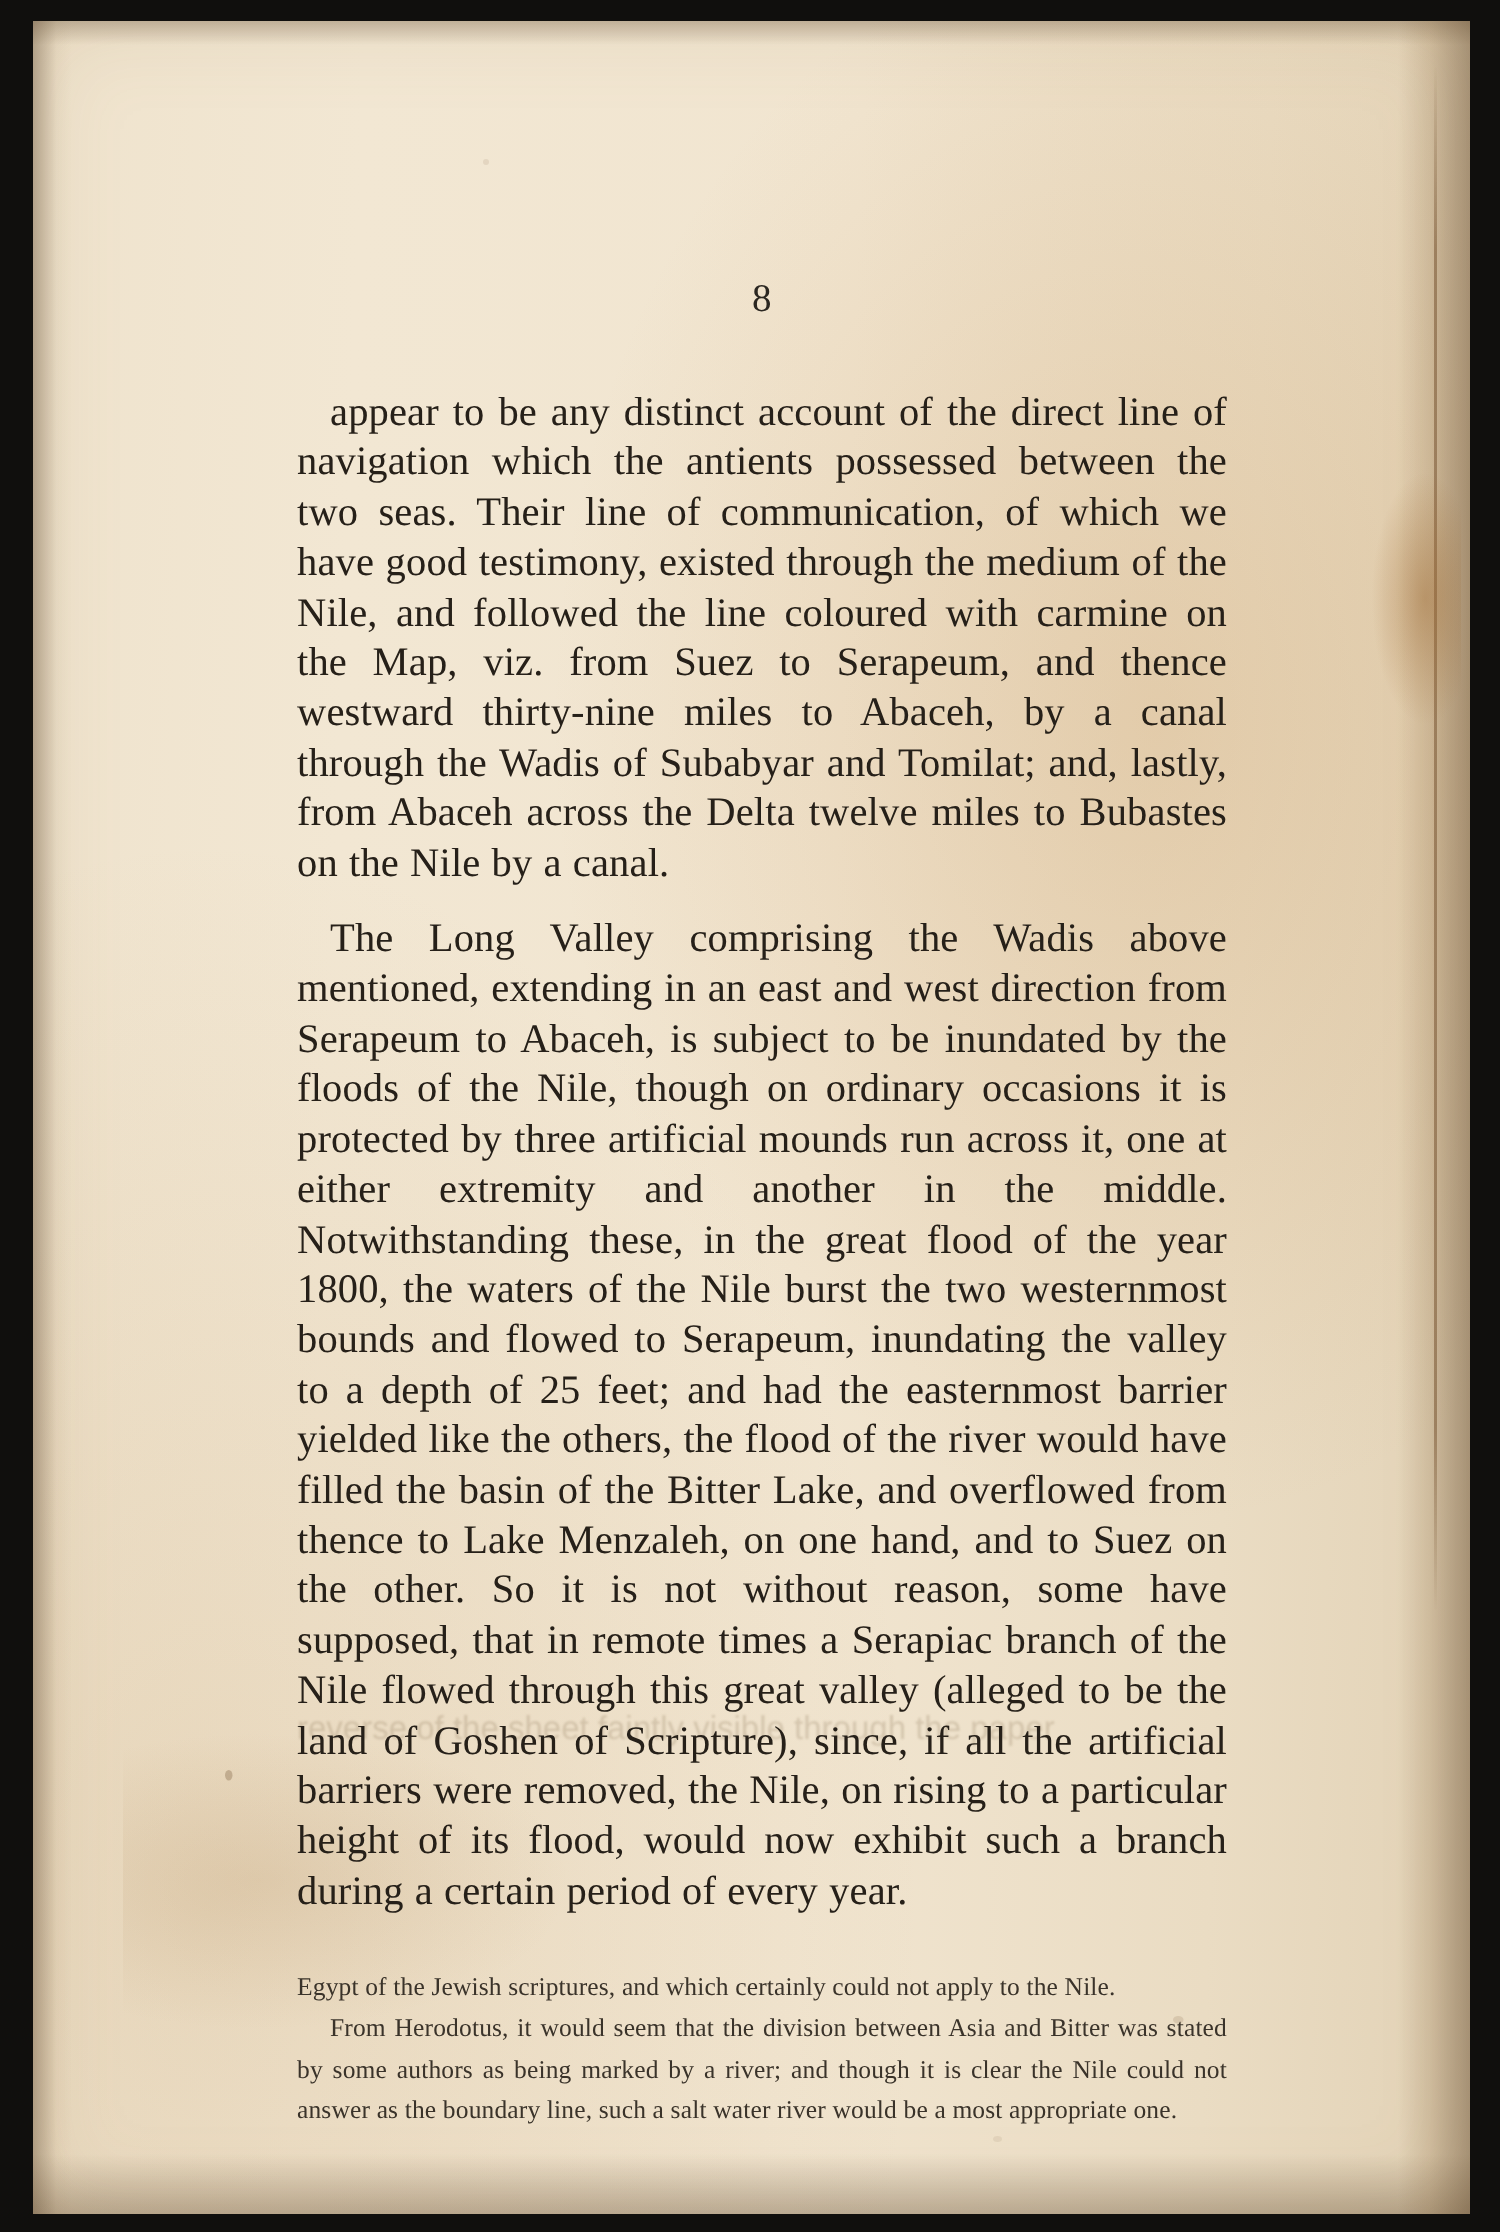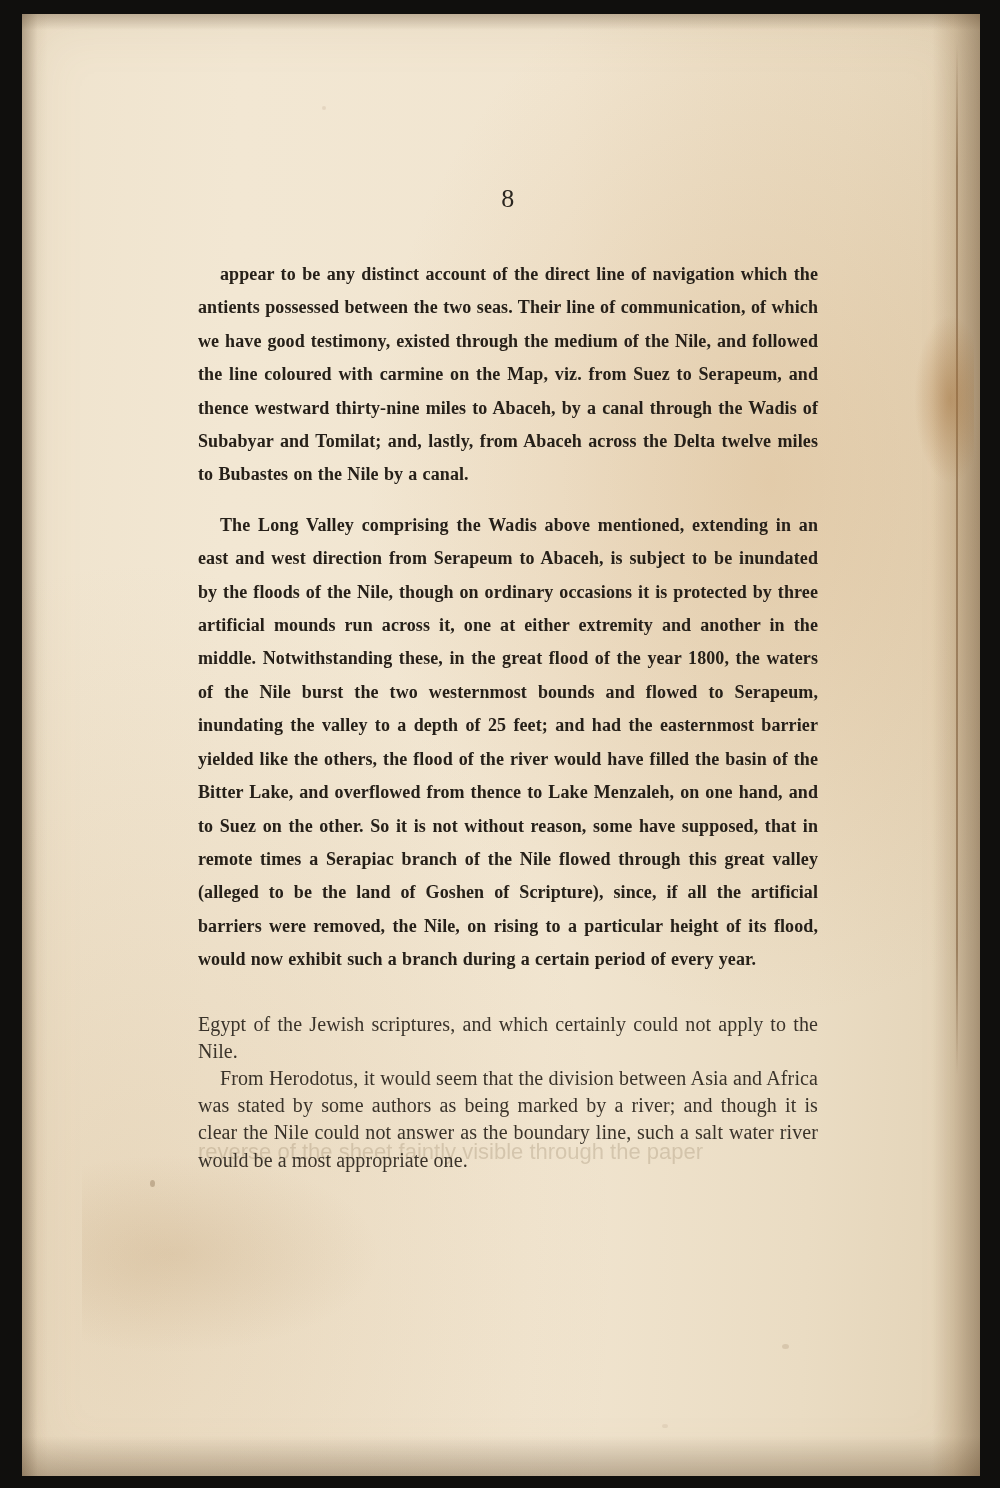--- a/index.html
+++ b/index.html
@@ -108,38 +108,37 @@
     text-align: center;
     font-size: 26px;
     color: #2b2721;
     letter-spacing: 0.5px;
     margin-bottom: 44px;
     font-family: "Liberation Serif", serif;
   }
 
   p.body {
     margin: 0;
-    font-size: 18px;
+    font-size: 27px;
     line-height: 33.4px;
     color: #262019;
     text-align: justify;
     text-indent: 22px;
     font-family: "Liberation Serif", serif;
     letter-spacing: 0.1px;
     word-spacing: 0.6px;
-    font-weight: bold;
   }
   p.body + p.body { margin-top: 17px; }
 
   .notes {
     margin-top: 34px;
   }
   p.note {
     margin: 0;
-    font-size: 20px;
+    font-size: 17px;
     line-height: 27.2px;
     color: #3a332a;
     text-align: justify;
     text-indent: 0;
     font-family: "Liberation Serif", serif;
     letter-spacing: 0.1px;
   }
   p.note.indent { text-indent: 22px; }
 
   
@@ -183,21 +182,21 @@
 
     <div class="content">
 
       <div class="folio">8</div>
 
       <p class="body">appear to be any distinct account of the direct line of navigation which the antients possessed between the two seas. Their line of communication, of which we have good testimony, existed through the medium of the Nile, and followed the line coloured with carmine on the Map, viz. from Suez to Serapeum, and thence westward thirty-nine miles to Abaceh, by a canal through the Wadis of Subabyar and Tomilat; and, lastly, from Abaceh across the Delta twelve miles to Bubastes on the Nile by a canal.</p>
       <p class="body">The Long Valley comprising the Wadis above mentioned, extending in an east and west direction from Serapeum to Abaceh, is subject to be inundated by the floods of the Nile, though on ordinary occasions it is protected by three artificial mounds run across it, one at either extremity and another in the middle. Notwithstanding these, in the great flood of the year 1800, the waters of the Nile burst the two westernmost bounds and flowed to Serapeum, inundating the valley to a depth of 25 feet; and had the easternmost barrier yielded like the others, the flood of the river would have filled the basin of the Bitter Lake, and overflowed from thence to Lake Menzaleh, on one hand, and to Suez on the other. So it is not without reason, some have supposed, that in remote times a Serapiac branch of the Nile flowed through this great valley (alleged to be the land of Goshen of Scripture), since, if all the artificial barriers were removed, the Nile, on rising to a particular height of its flood, would now exhibit such a branch during a certain period of every year.</p>
 
       <div class="notes">
         <p class="note">Egypt of the Jewish scriptures, and which certainly could not apply to the Nile.</p>
-        <p class="note indent">From Herodotus, it would seem that the division between Asia and Africa was stated by some authors as being marked by a river; and though it is clear the Nile could not answer as the boundary line, such a salt water river would be a most appropriate one.</p>
+        <p class="note indent">From Herodotus, it would seem that the division between Asia and Bitter was stated by some authors as being marked by a river; and though it is clear the Nile could not answer as the boundary line, such a salt water river would be a most appropriate one.</p>
       </div>
 
     </div>
 
     <div class="speckle" style="left:128px; top:1166px; width:5px; height:7px;"></div>
     <div class="speckle" style="left:760px; top:1330px; width:7px; height:5px; opacity:.5;"></div>
     <div class="speckle" style="left:300px; top:92px; width:4px; height:4px; opacity:.35;"></div>
     <div class="speckle" style="left:640px; top:1410px; width:6px; height:4px; opacity:.3;"></div>
 
   </div>

